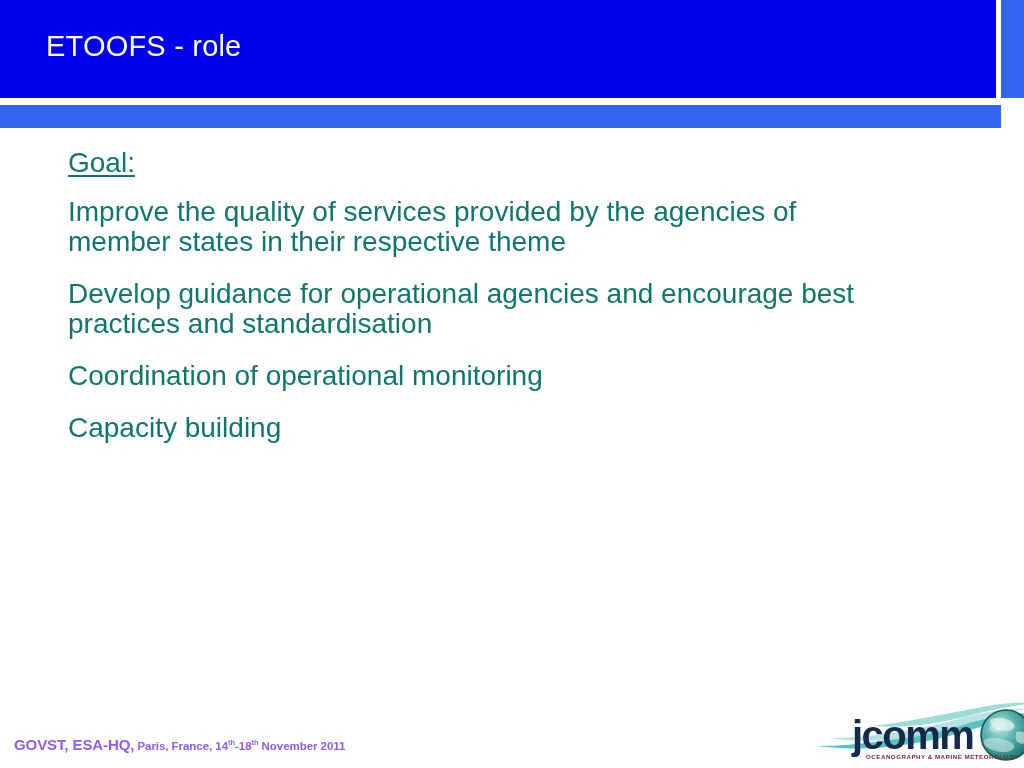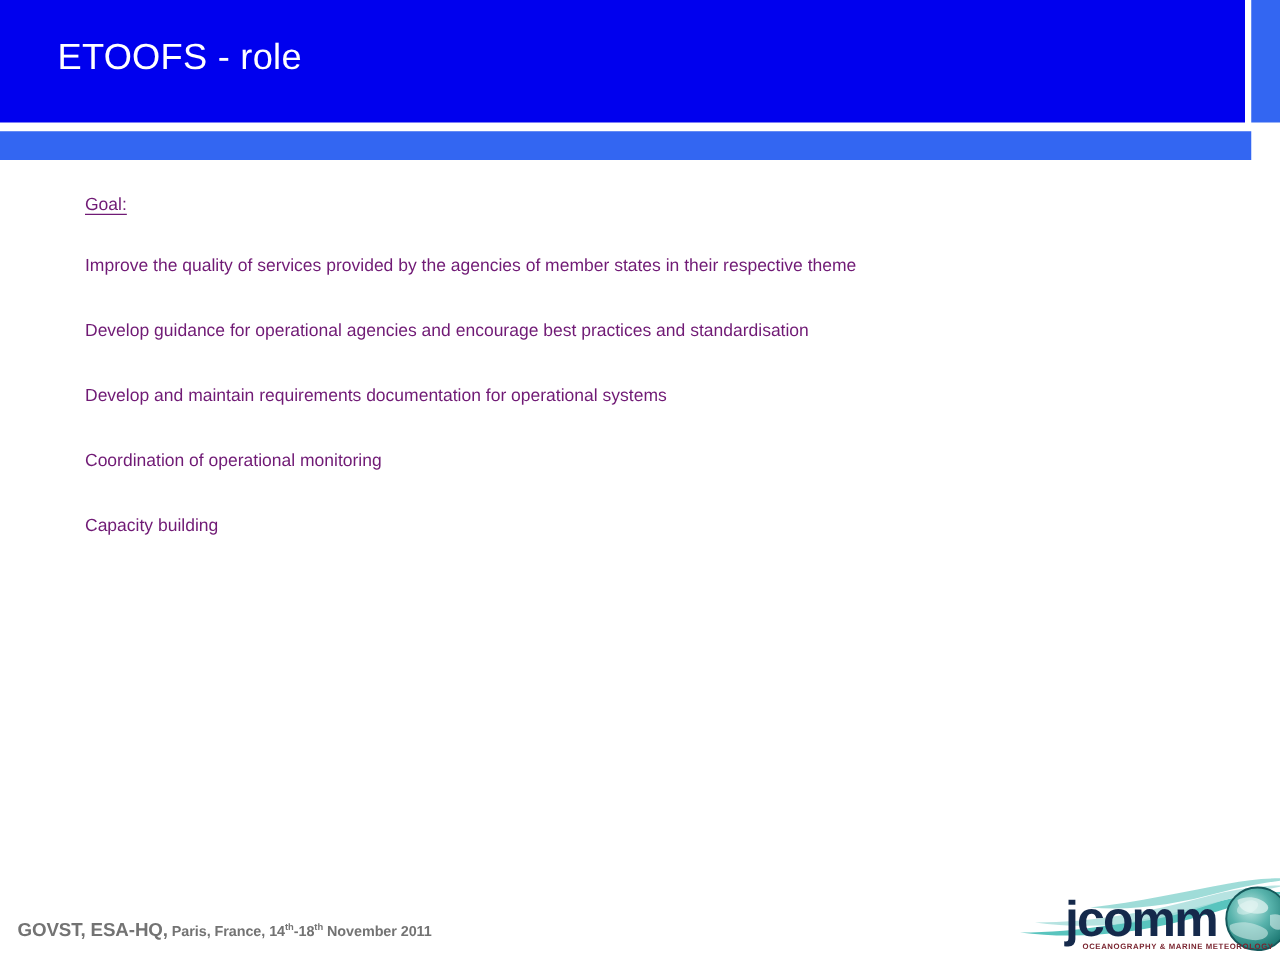--- a/index.html
+++ b/index.html
@@ -56,39 +56,39 @@
 
   
   #slide-body {
     position: absolute;
     left: 68px;
     top: 148px;
     width: 830px;
   }
   .body-block {
     margin: 0 0 22px 0;
-    font-size: 14px;
+    font-size: 28px;
     line-height: 30px;
-    color: #701a75;
+    color: #0f766e;
     font-family: "Liberation Sans", sans-serif;
     font-weight: 400;
   }
   .body-block.heading {
     text-decoration: underline;
     text-underline-offset: 3px;
     margin-bottom: 19px;
   }
 
   
   #slide-footer {
     position: absolute;
     left: 14px;
     bottom: 14px;
     white-space: nowrap;
-    color: #737373;
+    color: #8b5cf6;
   }
   #footer-venue {
     font-size: 15px;
     font-weight: bold;
     font-family: "Liberation Sans", sans-serif;
     letter-spacing: -0.1px;
   }
   #footer-details {
     font-size: 11.5px;
     font-weight: bold;
@@ -119,21 +119,20 @@
 <div id="slide-header">
   <div id="slide-title">ETOOFS - role</div>
 </div>
 <div id="header-corner-accent"></div>
 <div id="header-underbar"></div>
 
 <div id="slide-body">
   <p class="body-block heading">Goal:</p>
   <p class="body-block">Improve the quality of services provided by the agencies of member states in their respective theme</p>
   <p class="body-block">Develop guidance for operational agencies and encourage best practices and standardisation</p>
-  <p class="body-block">Develop and maintain requirements documentation for operational systems</p>
   <p class="body-block">Coordination of operational monitoring</p>
   <p class="body-block">Capacity building</p>
 </div>
 
 <div id="slide-footer">
   <span id="footer-venue">GOVST, ESA-HQ,</span><span id="footer-details"><span> Paris, France, 14</span><sup>th</sup><span>-18</span><sup>th</sup><span> November 2011</span></span>
 </div>
 
 <div id="jcomm-logo">
   <svg width="232" height="62" viewBox="0 0 232 62" xmlns="http://www.w3.org/2000/svg">

